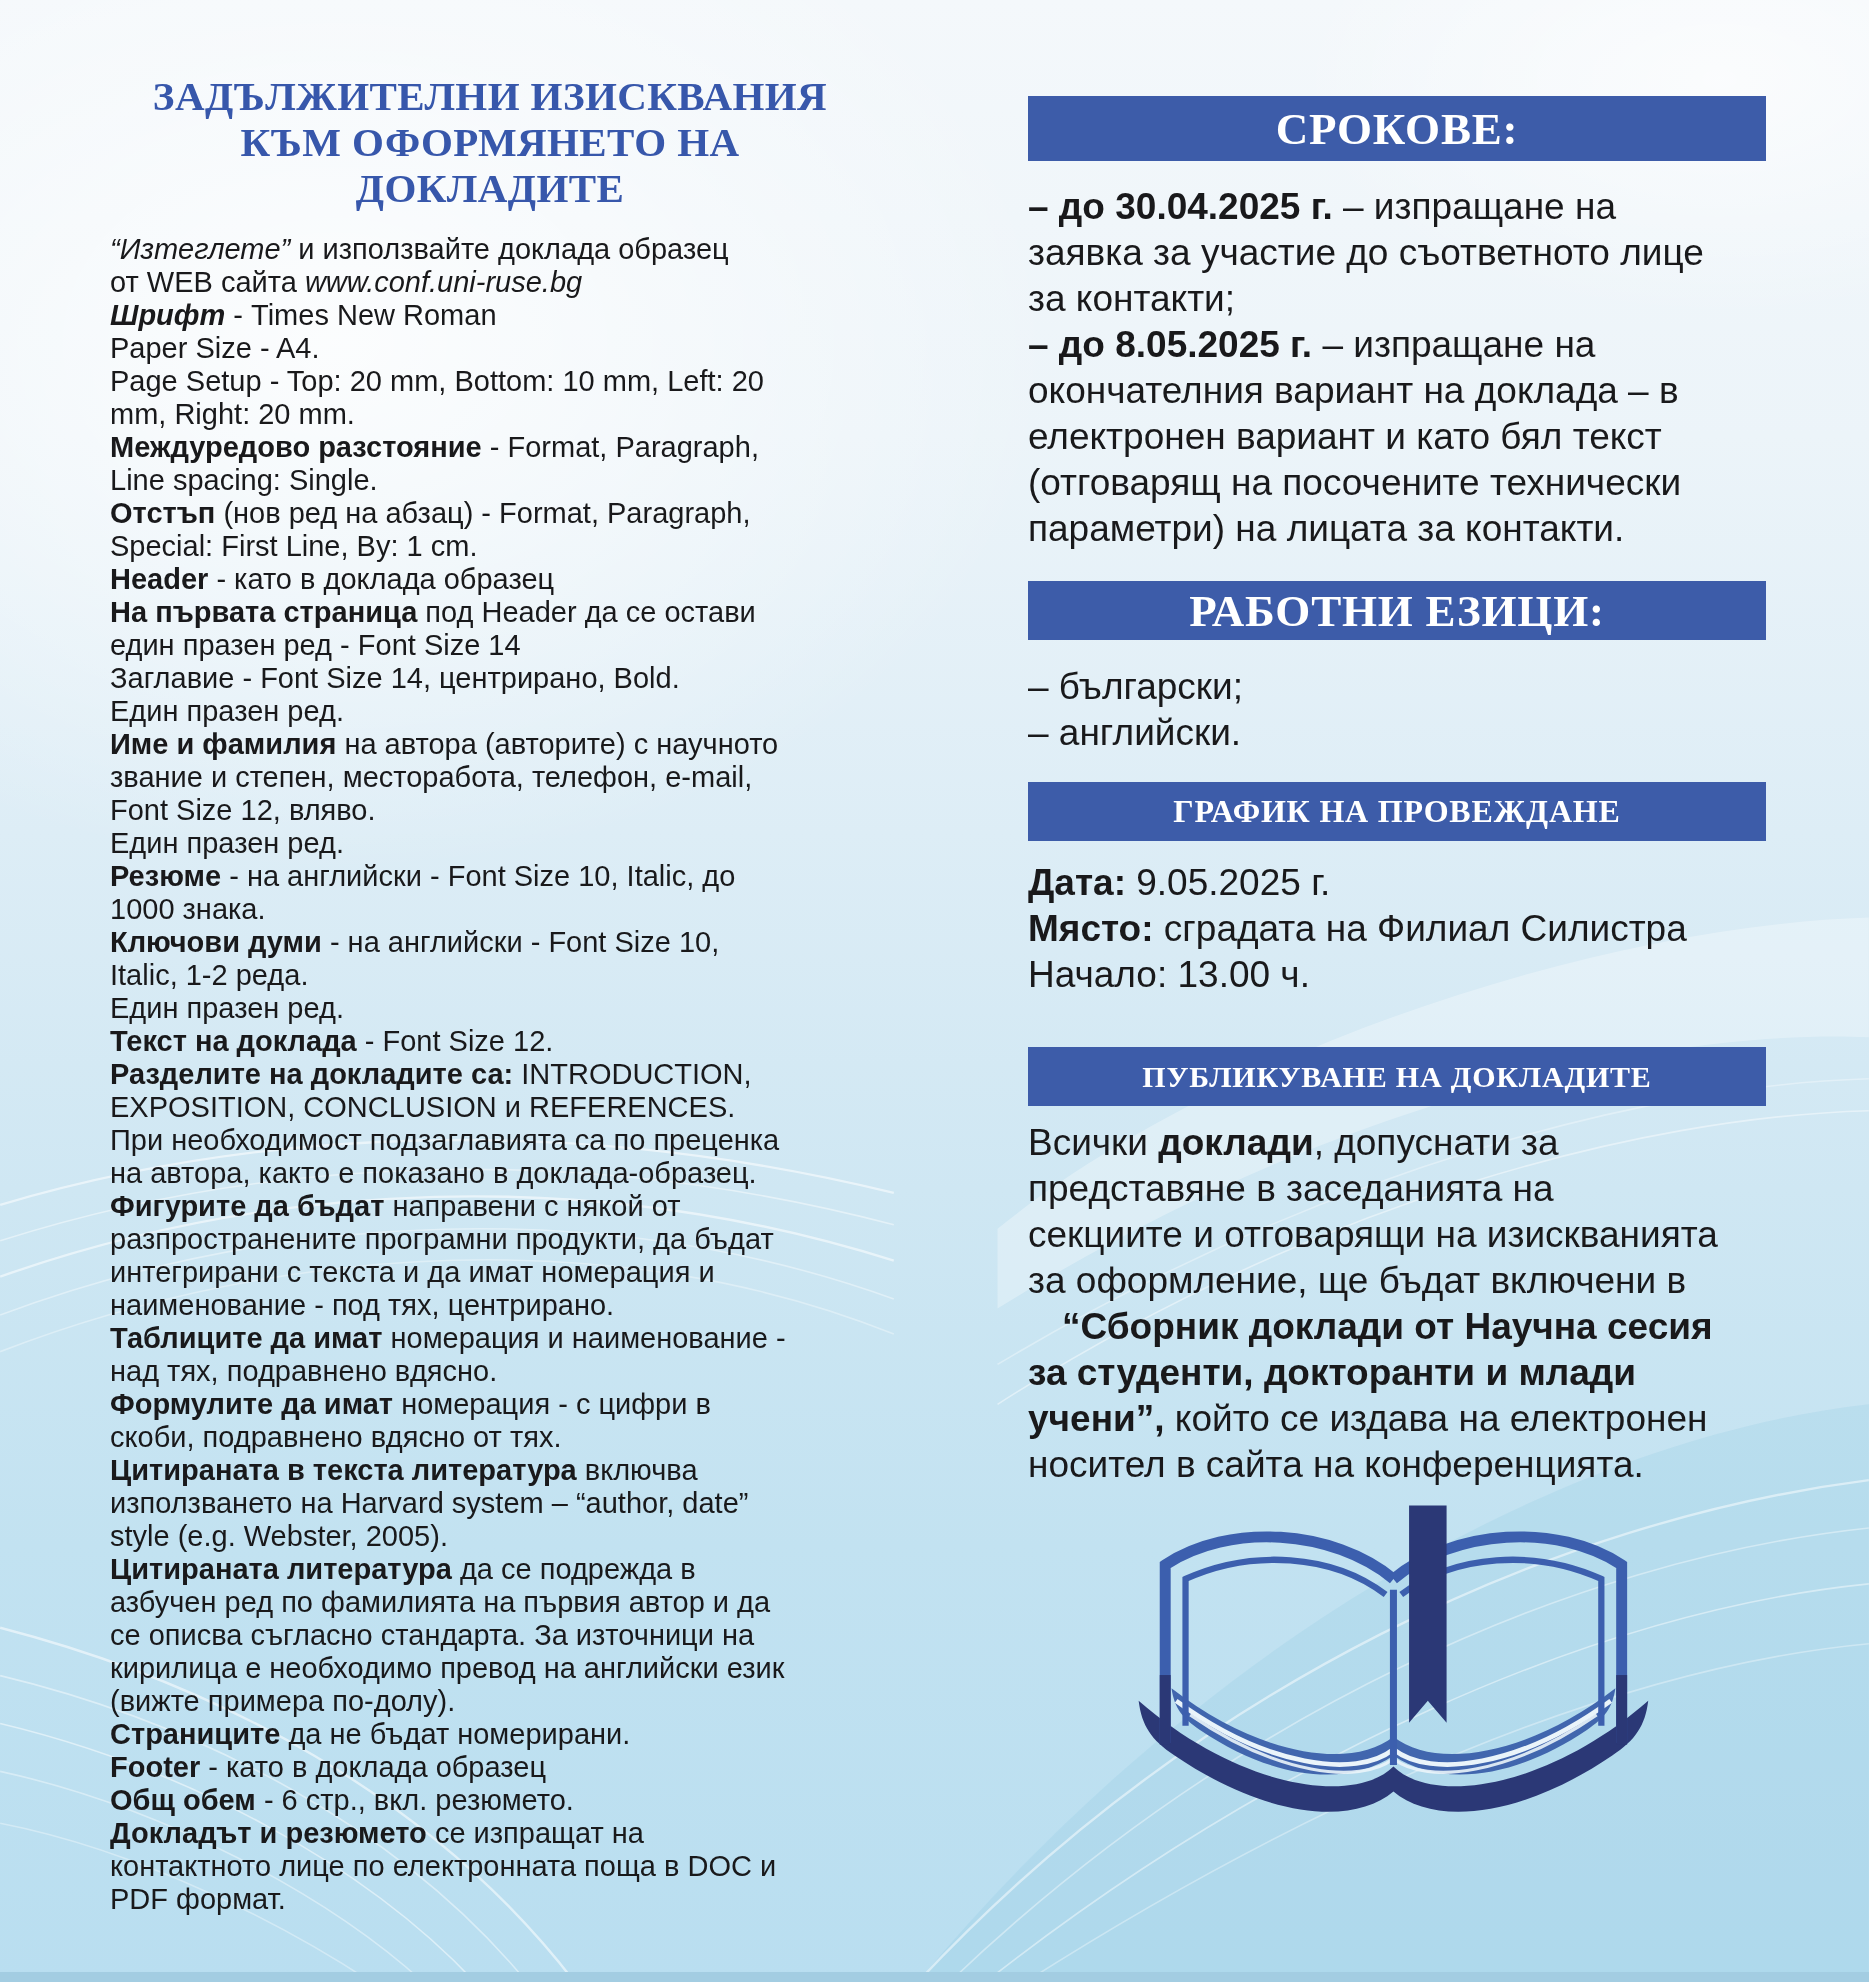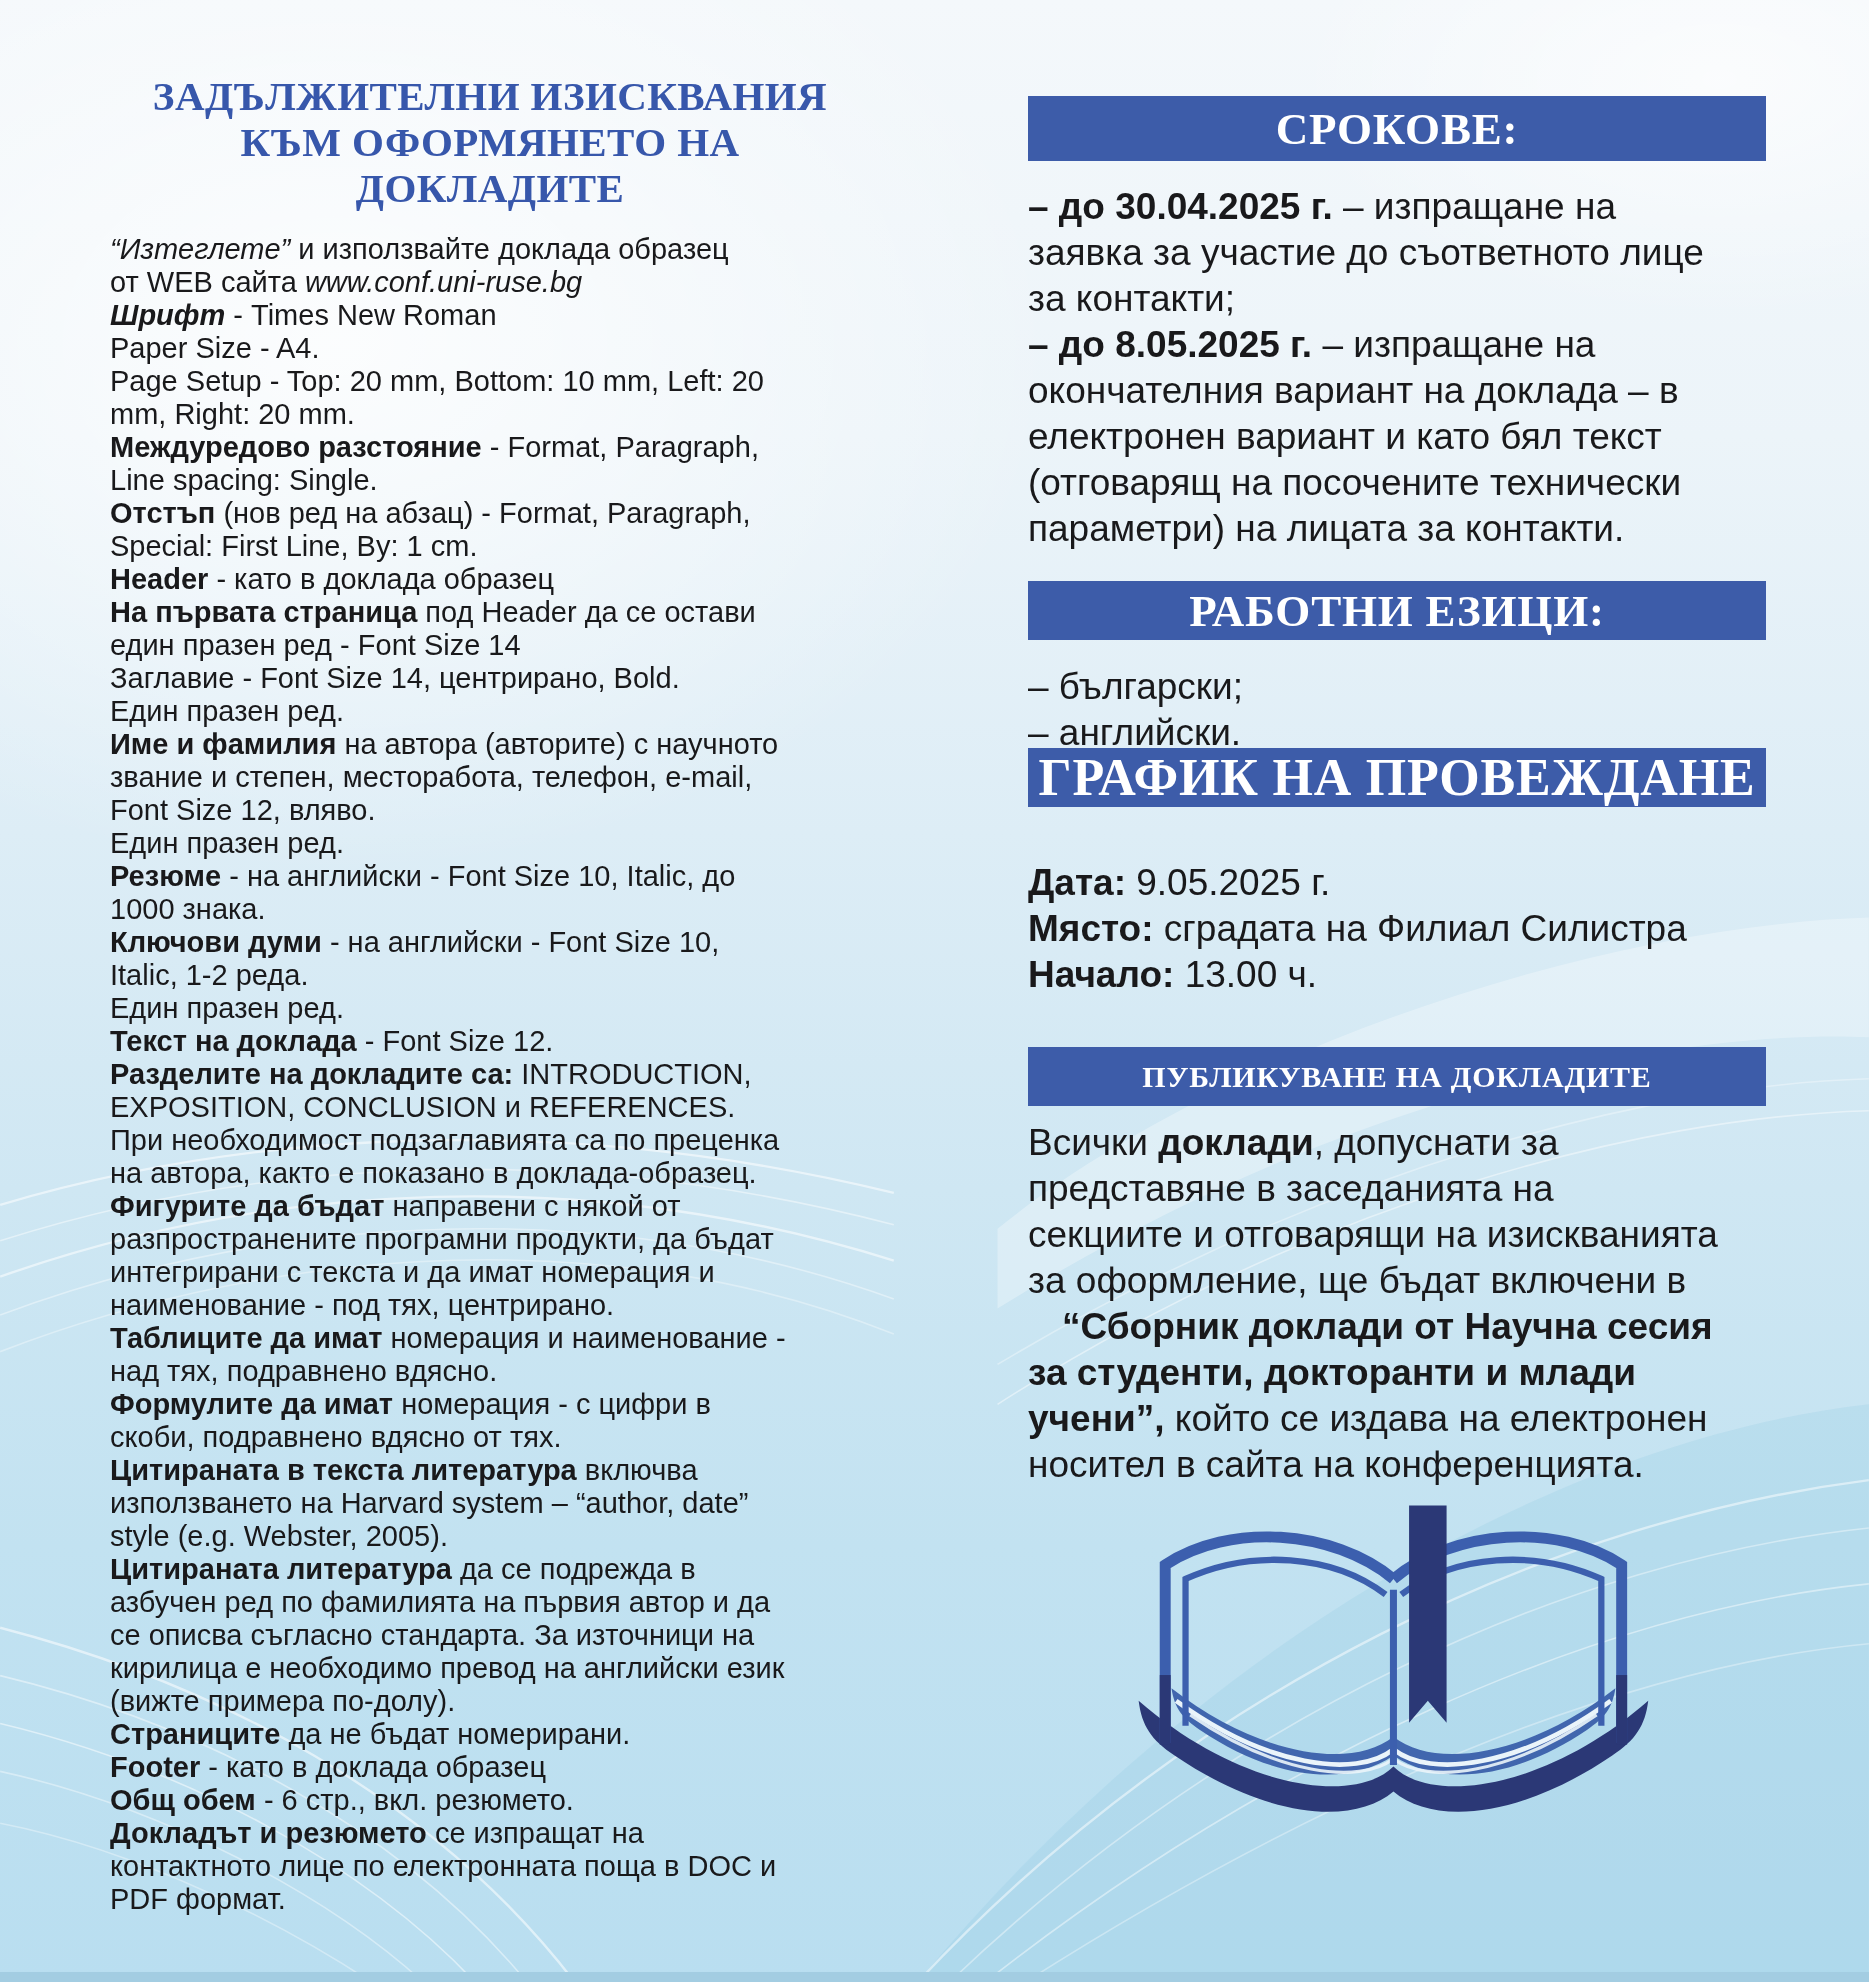--- a/index.html
+++ b/index.html
@@ -47,21 +47,21 @@
     position:absolute;left:0;width:738px;height:59px;
     background:var(--bar);
     color:#ffffff;
     font-family:"Liberation Serif",serif;
     font-weight:700;
     display:flex;align-items:center;justify-content:center;
     letter-spacing:0.8px;
   }
   #bar1{top:96px;height:65px;font-size:45px;}
   #bar2{top:581px;font-size:45px;}
-  #bar3{top:748px;font-size:52px;}
+  #bar3{top:782px;font-size:32px;}
   #bar4{top:1047px;font-size:30px;}
   .rlines{position:absolute;left:0;width:100%;font-size:37px;line-height:46px;}
   #blk1{top:184px;}
   #blk2{top:664px;}
   #blk3{top:860px;}
   #blk4{top:1120px;}
   .rlines .tl{white-space:nowrap;}
 
   .book{position:absolute;top:1491px;left:70px;width:594px;height:329px;}
 
@@ -181,21 +181,21 @@
       <div class="tl"><span>– български;</span></div>
       <div class="tl"><span>– английски.</span></div>
     </div>
 
   <div class="bar" id="bar3">
     <span>ГРАФИК НА ПРОВЕЖДАНЕ</span>
   </div>
   <div class="rlines" id="blk3">
       <div class="tl"><span style="font-weight: 700;">Дата:</span><span> 9.05.2025 г.</span></div>
       <div class="tl"><span style="font-weight: 700;">Място:</span><span> сградата на Филиал Силистра</span></div>
-      <div class="tl"><span style="font-weight: 700;">Начало:</span><span> 13.00 ч.</span></div>
+      <div class="tl"><span style="font-weight: 400;">Начало:</span><span> 13.00 ч.</span></div>
     </div>
 
   <div class="bar" id="bar4">
     <span>ПУБЛИКУВАНЕ НА ДОКЛАДИТЕ</span>
   </div>
   <div class="rlines" id="blk4">
       <div class="tl"><span>Всички </span><span style="font-weight: 700;">доклади</span><span>, допуснати за</span></div>
       <div class="tl"><span>представяне в заседанията на</span></div>
       <div class="tl"><span>секциите и отговарящи на изискванията</span></div>
       <div class="tl"><span>за оформление, ще бъдат включени в</span></div>

